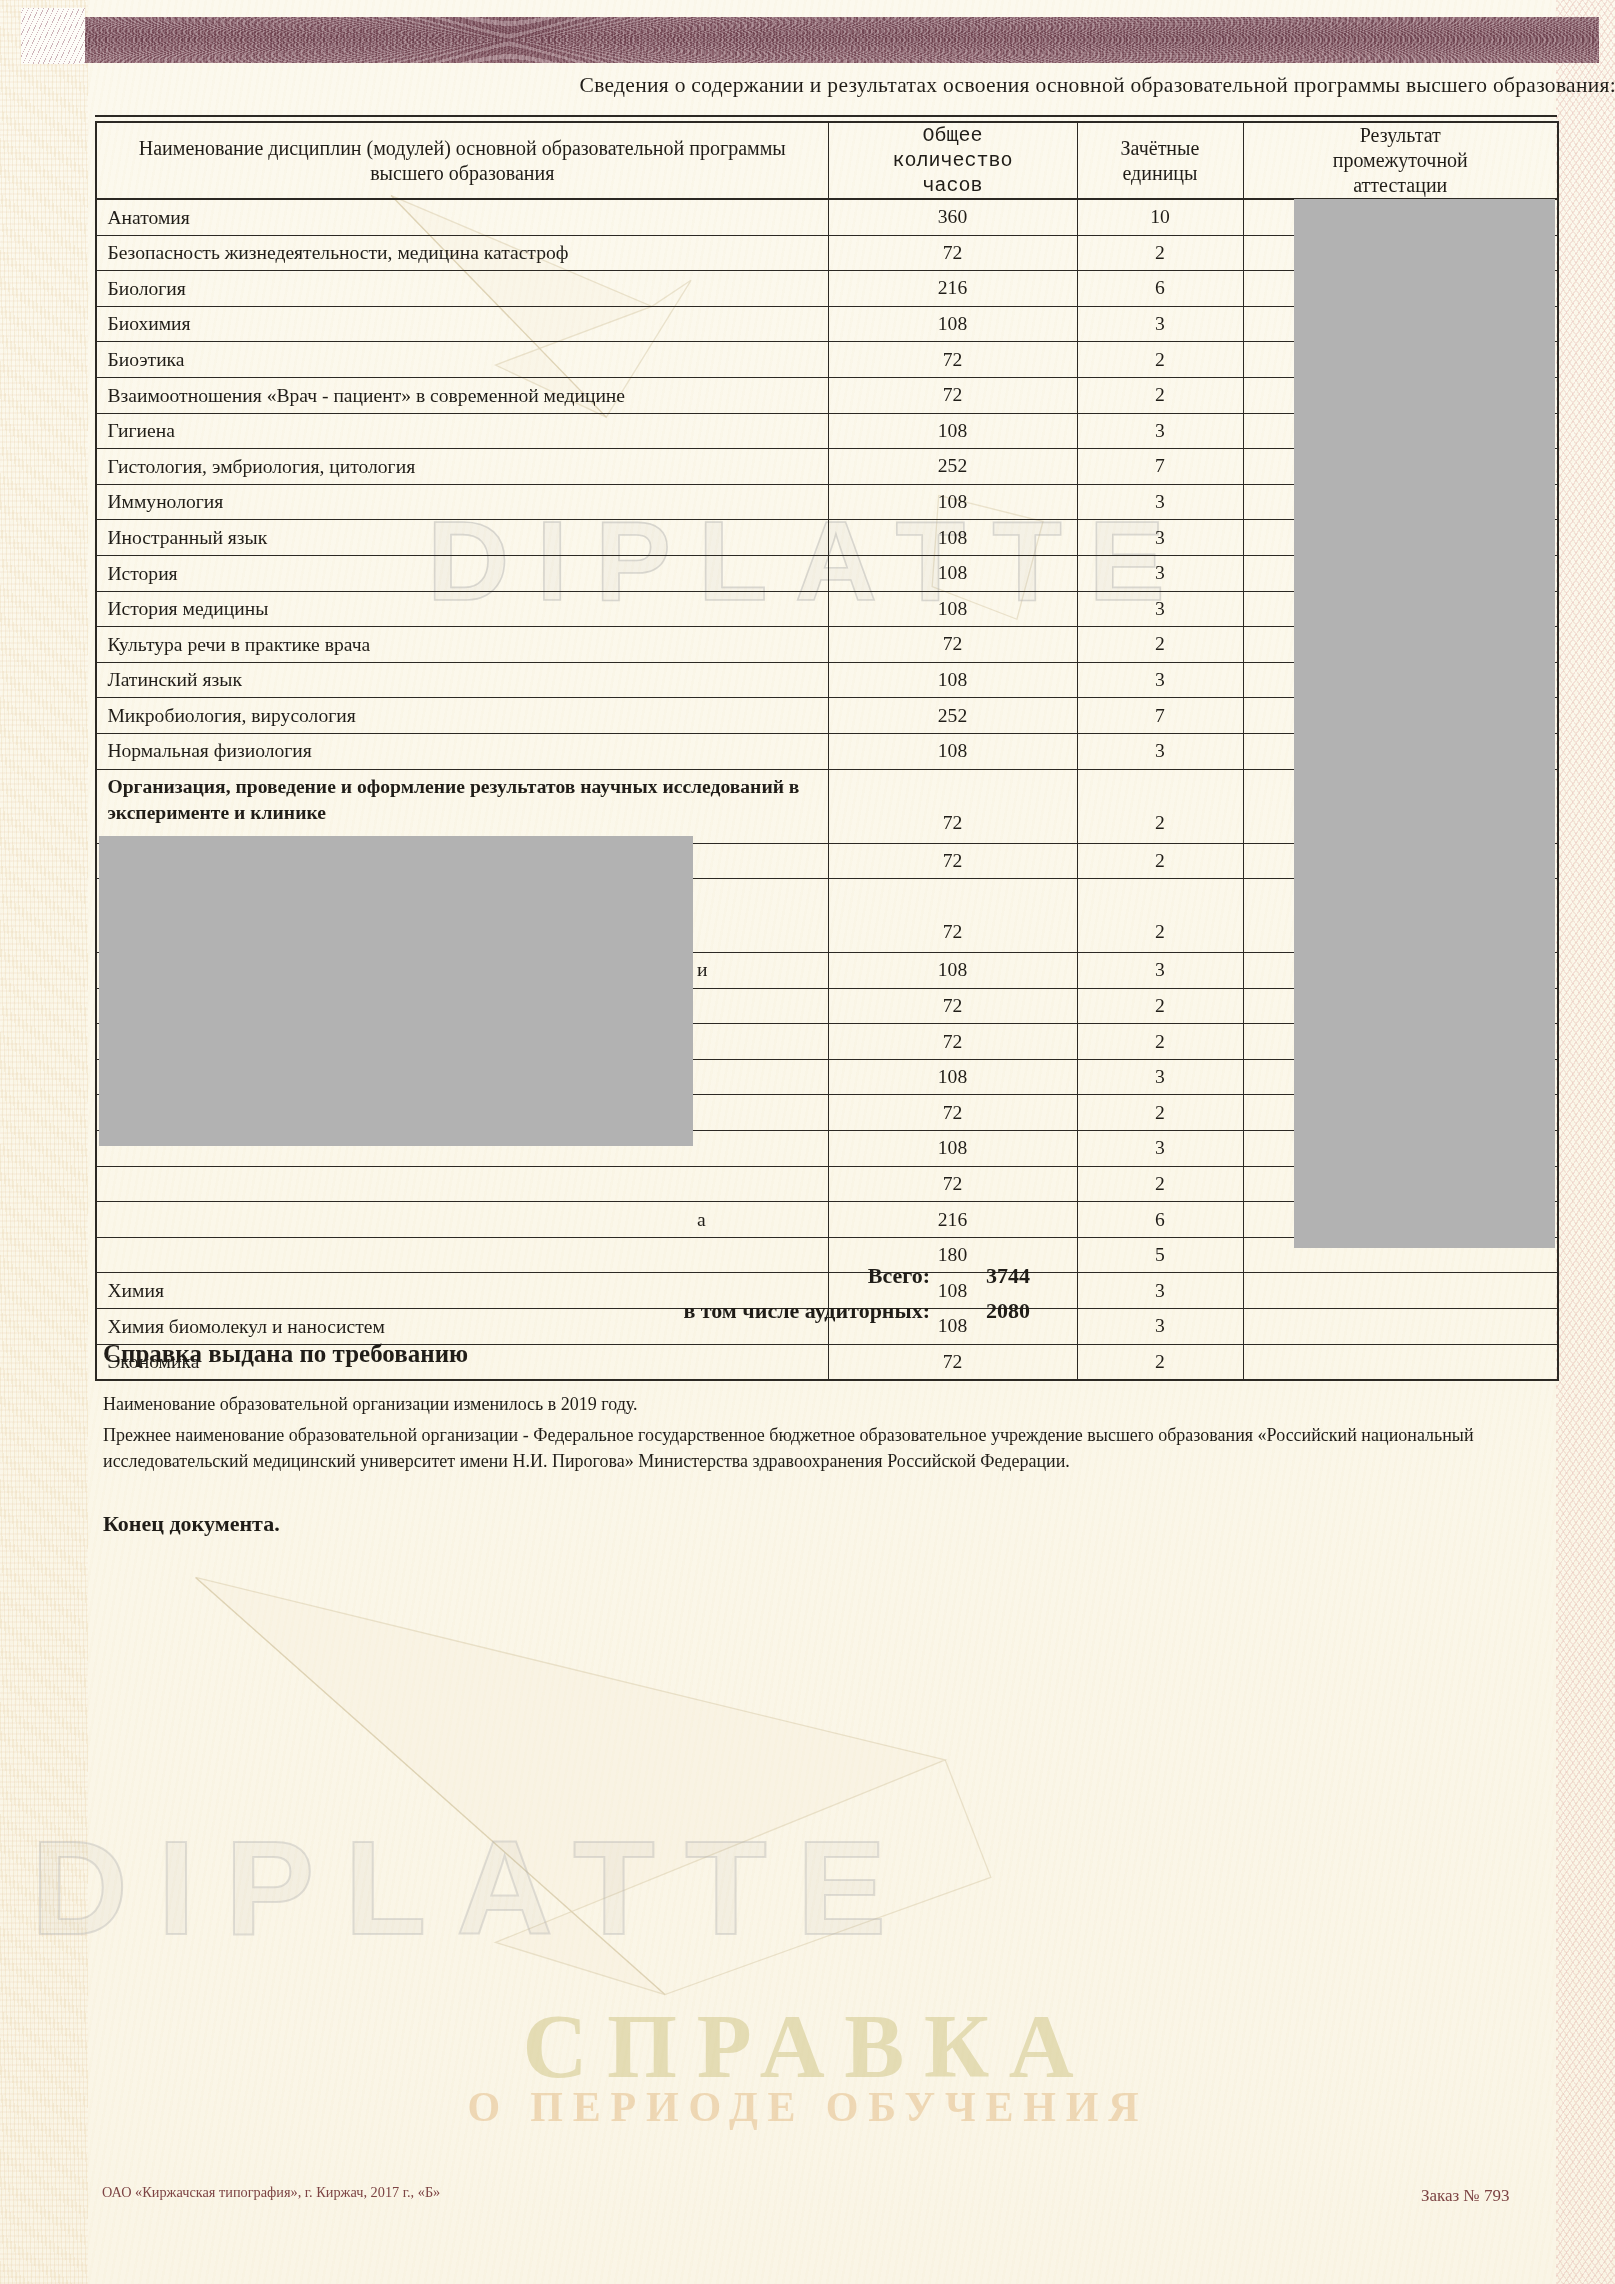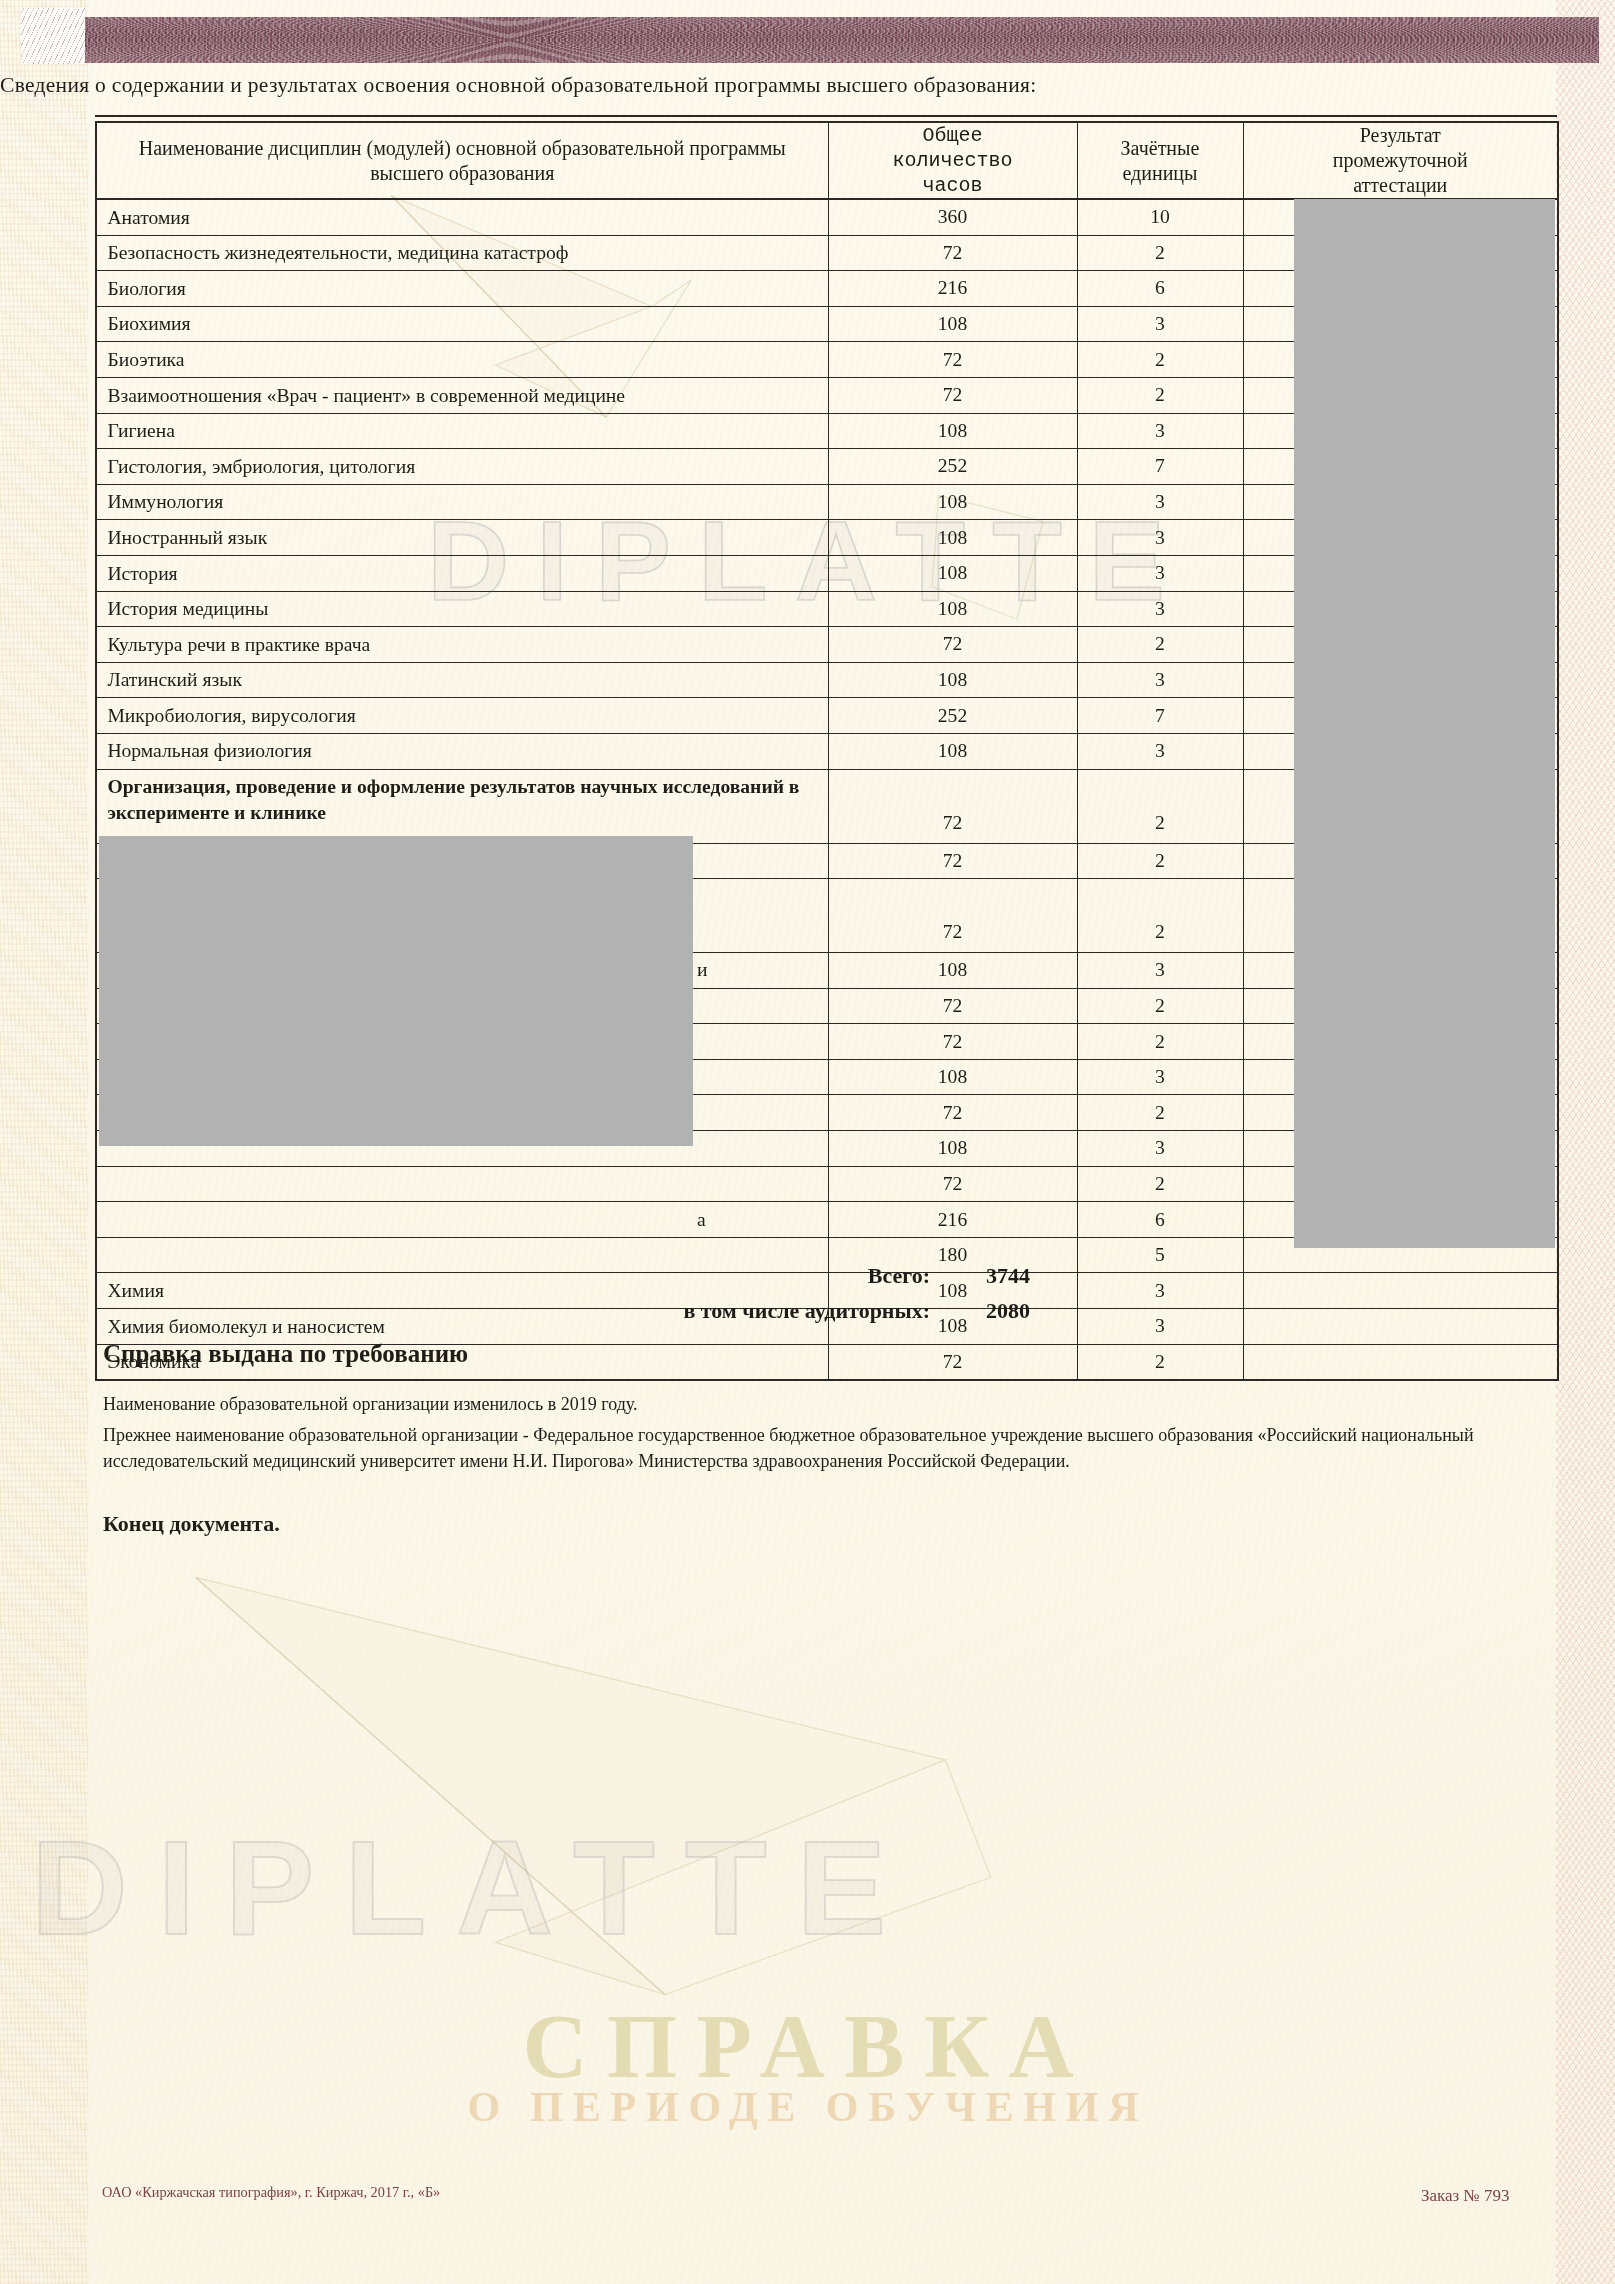--- a/index.html
+++ b/index.html
@@ -43,21 +43,21 @@
     color:rgba(130,130,130,0.06);
     -webkit-text-stroke:1.6px rgba(172,172,172,0.42);
     white-space:nowrap;
   }
   .wm-table{left:427px;top:495px;font-size:114px;letter-spacing:27px;}
   .wm-bottom{left:31px;top:1811px;font-size:134px;letter-spacing:30px;-webkit-text-stroke:2px rgba(178,178,178,0.38);}
   .wm-doc{position:absolute;left:0;width:1616px;text-align:center;z-index:1;font-weight:bold;white-space:nowrap;}
   .wm-spravka{top:1995px;font-size:90px;letter-spacing:19.6px;color:rgba(194,182,106,0.40);}
   .wm-period{top:2083px;font-size:42px;letter-spacing:9.8px;color:rgba(222,174,112,0.42);}
   
-  .doc-title{position:absolute;left:0;top:73px;width:1616px;text-align:left;
+  .doc-title{position:absolute;left:0;top:73px;width:1616px;text-align:right;
     font-size:21.5px;z-index:2;letter-spacing:0.3px;}
   
   .table-top-rule{position:absolute;left:95px;top:115px;width:1462px;height:2px;background:#2c2924;z-index:2;}
   table.doc-table{
     position:absolute;left:95px;top:121px;width:1462px;z-index:2;
     border-collapse:collapse;table-layout:fixed;background:transparent;}
   .doc-table col.c1{width:732px;} .doc-table col.c2{width:249px;}
   .doc-table col.c3{width:166px;} .doc-table col.c4{width:315px;}
   .doc-table th,.doc-table td{border:1.3px solid #2c2924;}
   .doc-table{border:2px solid #2c2924;}

